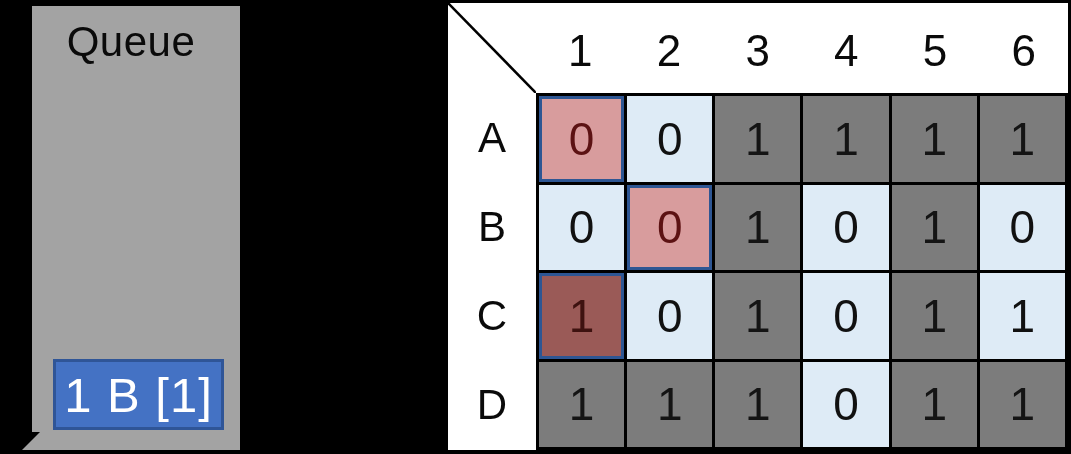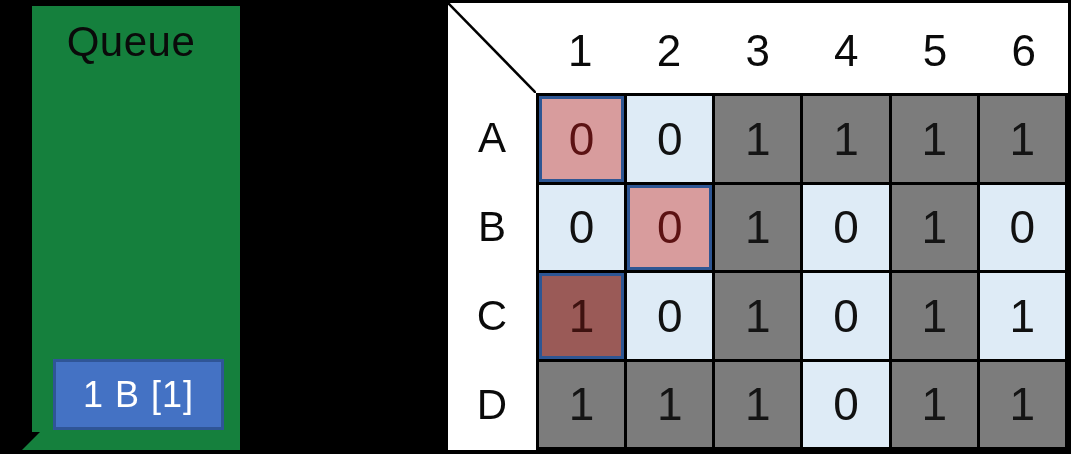--- a/index.html
+++ b/index.html
@@ -16,21 +16,21 @@
     overflow: hidden;
   }
 
   
   .queue-panel {
     position: absolute;
     left: 22px;
     top: 6px;
     width: 218px;
     height: 444px;
-    background: #15803d;
+    background: #a3a3a3;
     clip-path: polygon(10px 0, 218px 0, 218px 444px, 0 444px, 18px 426px, 10px 426px);
   }
   .queue-title {
     margin-top: 12px;
     text-align: center;
     font-size: 42px;
     color: #0a0a0a;
     letter-spacing: 0.5px;
   }
   .queue-items {
@@ -39,21 +39,21 @@
     top: 353px;
     width: 171px;
   }
   .queue-item {
     box-sizing: border-box;
     width: 171px;
     height: 71px;
     background: var(--queue-item-bg, #4472C4);
     border: 3px solid var(--queue-item-border, #2F5597);
     color: #ffffff;
-    font-size: 36px;
+    font-size: 49px;
     display: flex;
     align-items: center;
     justify-content: center;
     letter-spacing: 1px;
   }
 
   
   .matrix-panel {
     position: absolute;
     left: 448px;

